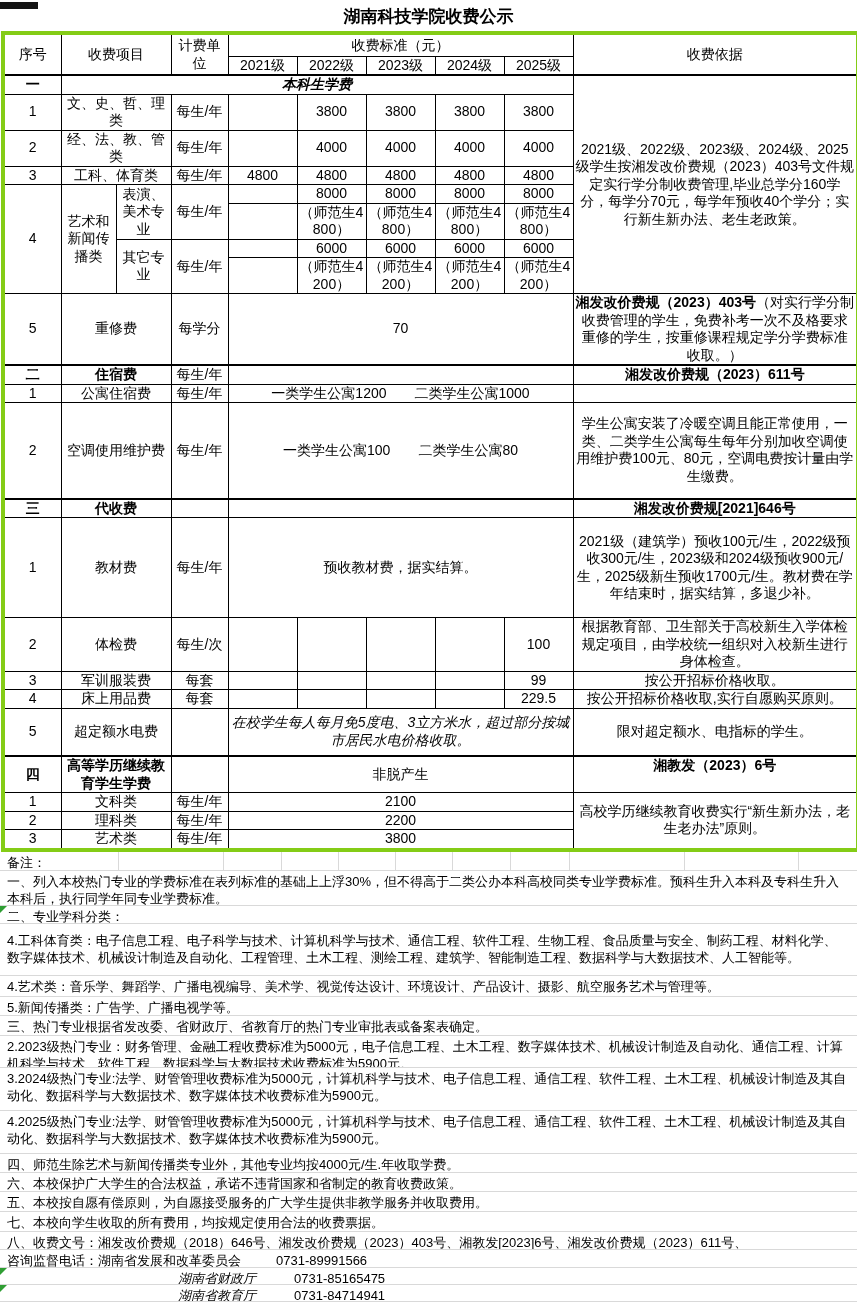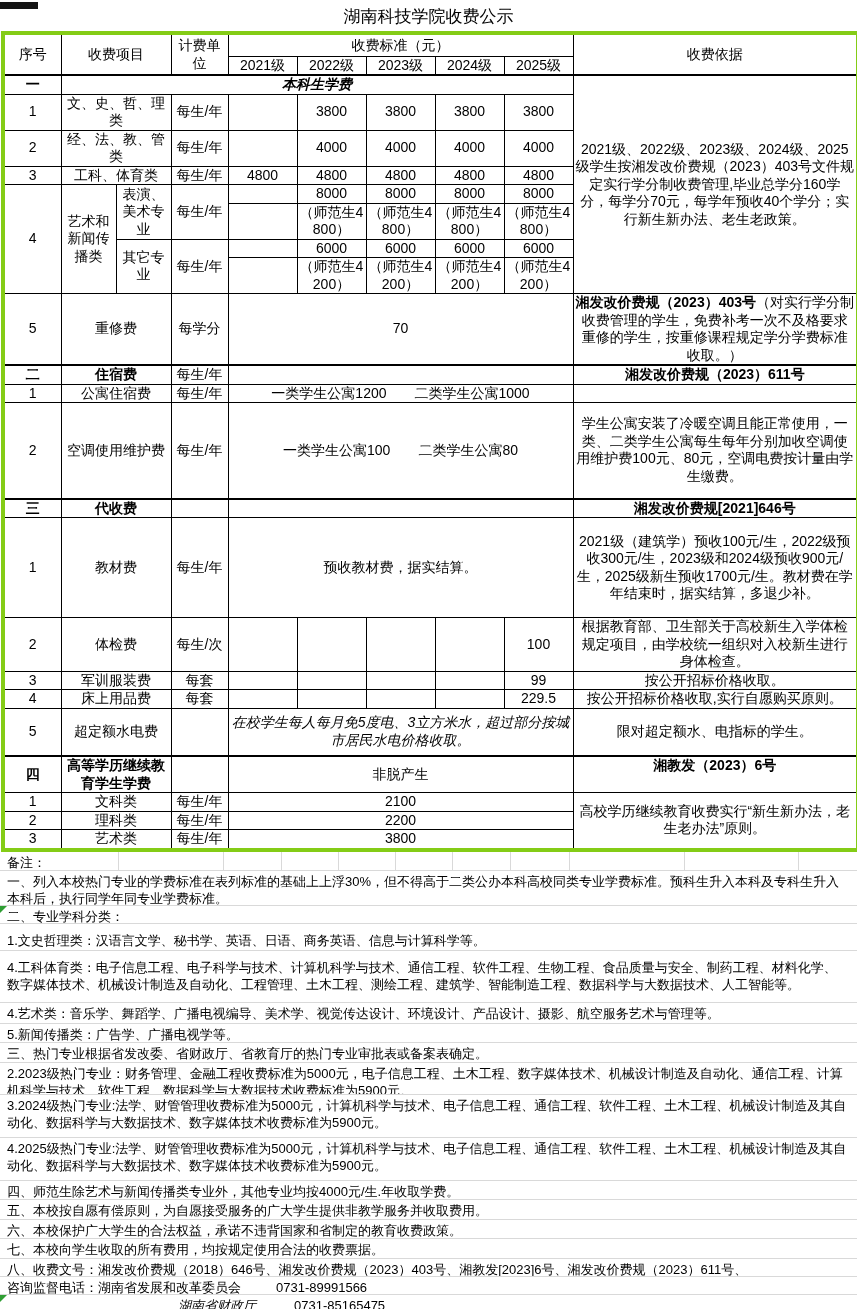--- a/index.html
+++ b/index.html
@@ -1,19 +1,19 @@
 <!DOCTYPE html>
 <html><head>
 <meta charset="utf-8">
 <style>
   html,body{margin:0;padding:0;background:#fff;}
   body{width:857px;font-family:"Liberation Sans","DejaVu Sans",sans-serif;color:#000;}
   .page{position:relative;width:857px;}
   .corner-bar{position:absolute;top:2px;left:0;width:38px;height:7px;background:#141414;}
-  .title{text-align:center;font-weight:normal;font-size:17px;padding:5px 0 3px 0;}
+  .title{text-align:center;font-weight:bold;font-size:17px;padding:5px 0 3px 0;}
   table.fee{border-collapse:collapse;table-layout:fixed;width:855px;margin:0 1px;font-size:14px;border:4px solid #84cc16;}
   table.fee td{border:1px solid #000;text-align:center;vertical-align:middle;padding:0 2px;line-height:1.25;word-break:break-all;overflow:hidden;box-sizing:border-box;}
   table.fee tr.sect>td{border-top:2px solid #000;}
   td.b,.b{font-weight:bold;}
   td.tl{text-align:left;padding-left:4px;font-style:italic;}
   td.basis{text-align:left;vertical-align:middle;padding:2px 4px;line-height:1.32;word-break:break-all;}
   td.basis.top{vertical-align:top;}
   .notes{width:857px;font-size:13px;}
   .nrow{position:relative;border-bottom:1px solid #d9d9d9;padding:2px 8px 2px 7px;line-height:1.35;box-sizing:border-box;overflow:hidden;word-break:break-all;}
   .nrow.cm::before{content:"";position:absolute;left:0;top:0;border-top:7px solid #2f9e33;border-right:7px solid transparent;}
@@ -240,31 +240,30 @@
     </tbody>
   </table>
 
   <div class="notes">
     <div class="nrow" style="height:19px">
       <span>备注：</span>
       <i class="vl" style="left:118px"></i><i class="vl" style="left:223px"></i><i class="vl" style="left:281px"></i><i class="vl" style="left:338px"></i><i class="vl" style="left:395px"></i><i class="vl" style="left:452px"></i><i class="vl" style="left:510px"></i><i class="vl" style="left:569px"></i><i class="vl" style="left:684px"></i><i class="vl" style="left:798px"></i>
     </div>
     <div class="nrow" style="height:35px">一、列入本校热门专业的学费标准在表列标准的基础上上浮30%，但不得高于二类公办本科高校同类专业学费标准。预科生升入本科及专科生升入本科后，执行同学年同专业学费标准。</div>
     <div class="nrow cm" style="height:18px">二、专业学科分类：</div>
-    <div class="nrow" style="height:27px;padding-top:8px">1.文史哲理类：汉语言文学、秘书学、英语、日语、商务英语、信息与计算科学等。</div>
     <div class="nrow" style="height:52px;padding-top:8px">4.工科体育类：电子信息工程、电子科学与技术、计算机科学与技术、通信工程、软件工程、生物工程、食品质量与安全、制药工程、材料化学、数字媒体技术、机械设计制造及自动化、工程管理、土木工程、测绘工程、建筑学、智能制造工程、数据科学与大数据技术、人工智能等。</div>
     <div class="nrow" style="height:21px">4.艺术类：音乐学、舞蹈学、广播电视编导、美术学、视觉传达设计、环境设计、产品设计、摄影、航空服务艺术与管理等。</div>
     <div class="nrow" style="height:19px">5.新闻传播类：广告学、广播电视学等。</div>
     <div class="nrow" style="height:20px">三、热门专业根据省发改委、省财政厅、省教育厅的热门专业审批表或备案表确定。</div>
     <div class="nrow" style="height:32px">2.2023级热门专业：财务管理、金融工程收费标准为5000元，电子信息工程、土木工程、数字媒体技术、机械设计制造及自动化、通信工程、计算机科学与技术、软件工程、数据科学与大数据技术收费标准为5900元。</div>
     <div class="nrow" style="height:43px">3.2024级热门专业:法学、财管管理收费标准为5000元，计算机科学与技术、电子信息工程、通信工程、软件工程、土木工程、机械设计制造及其自动化、数据科学与大数据技术、数字媒体技术收费标准为5900元。</div>
     <div class="nrow" style="height:43px">4.2025级热门专业:法学、财管管理收费标准为5000元，计算机科学与技术、电子信息工程、通信工程、软件工程、土木工程、机械设计制造及其自动化、数据科学与大数据技术、数字媒体技术收费标准为5900元。</div>
     <div class="nrow" style="height:19px">四、师范生除艺术与新闻传播类专业外，其他专业均按4000元/生.年收取学费。</div>
+    <div class="nrow" style="height:19px">六、本校保护广大学生的合法权益，承诺不违背国家和省制定的教育收费政策。</div>
     <div class="nrow" style="height:20px">五、本校按自愿有偿原则，为自愿接受服务的广大学生提供非教学服务并收取费用。</div>
-    <div class="nrow" style="height:19px">六、本校保护广大学生的合法权益，承诺不违背国家和省制定的教育收费政策。</div>
     <div class="nrow" style="height:20px">七、本校向学生收取的所有费用，均按规定使用合法的收费票据。</div>
     <div class="nrow" style="height:18px">八、收费文号：湘发改价费规（2018）646号、湘发改价费规（2023）403号、湘教发[2023]6号、湘发改价费规（2023）611号、</div>
 
     <div class="nrow" style="height:18px">
       <span>咨询监督电话：</span><span class="org">湖南省发展和改革委员会</span><span>0731-89991566</span>
     </div>
     <div class="nrow cm" style="height:17px">
       <span class="indent org" style="min-width:116px">湖南省财政厅</span><span>0731-85165475</span>
     </div>
     <div class="nrow cm" style="height:17px">

